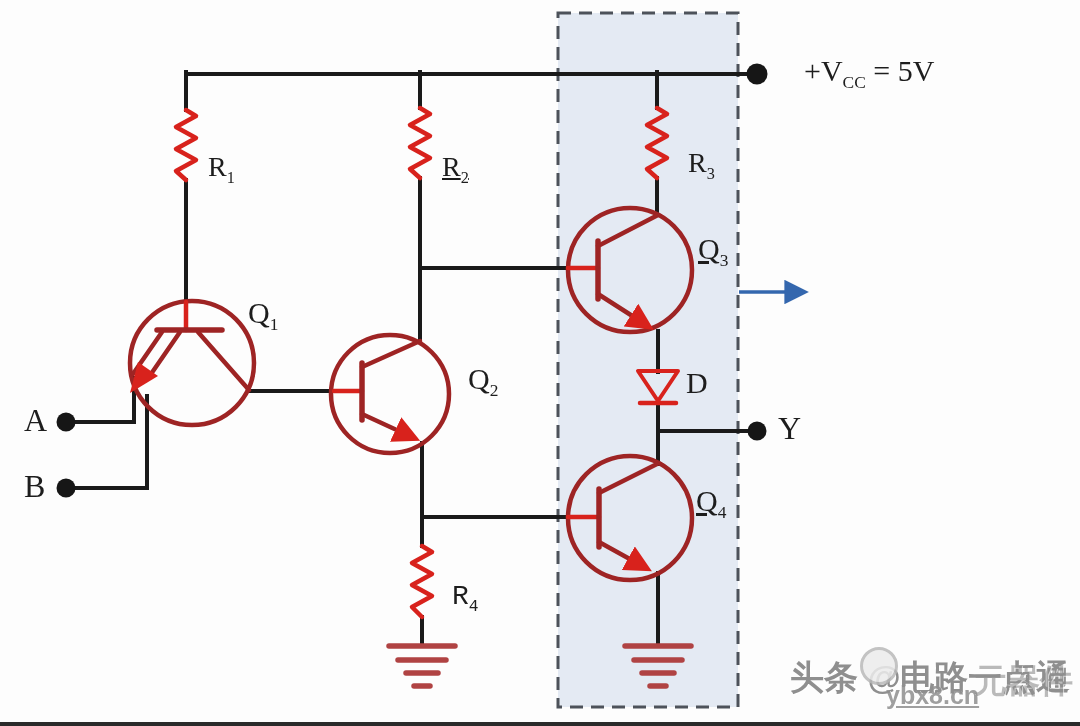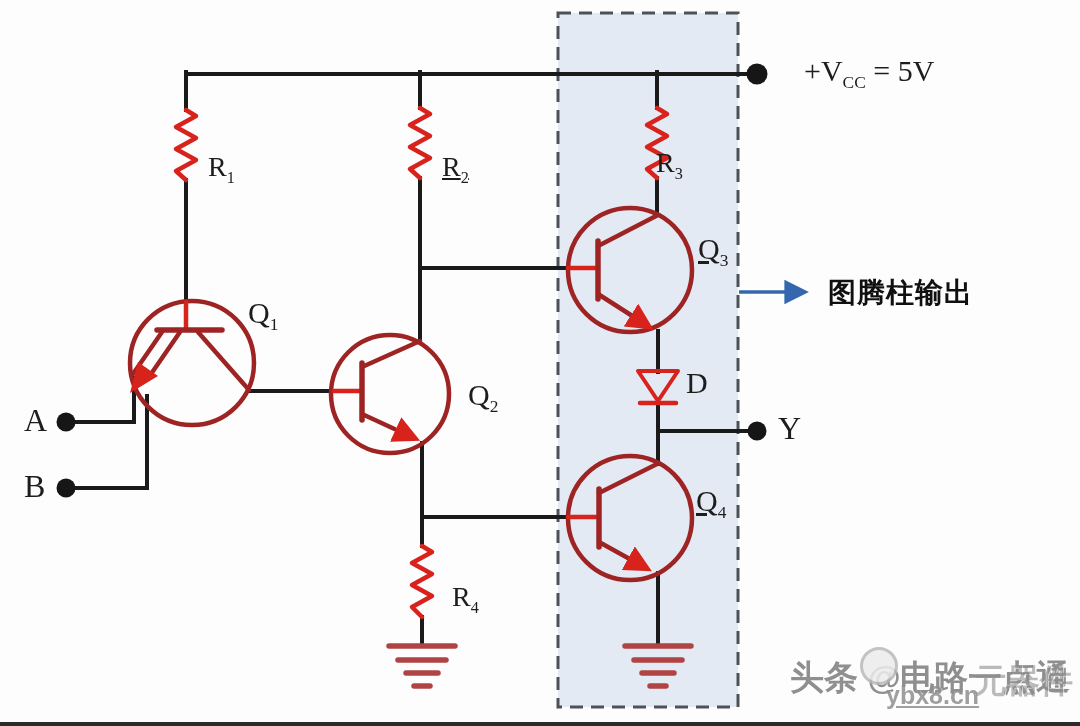--- a/index.html
+++ b/index.html
@@ -161,47 +161,46 @@
   <div class="lbl f30" style="left:776px;top:56px;margin-left:28px;">
     <span>+V</span><sub>CC</sub><span> = 5V</span>
   </div>
 
   <div class="lbl f28" style="left:208px;top:128px;">
     <span>R</span><sub>1</sub>
   </div>
   <div class="lbl f28" style="left:442px;top:128px;text-decoration:underline;">
     <span>R</span><sub>2</sub>
   </div>
-  <div class="lbl f28" style="left:656px;top:124px;">
+  <div class="lbl f28" style="left:688px;top:124px;">
     <span>R</span><sub>3</sub>
   </div>
-  <div class="lbl f28" style="left:452px;top:558px;">
+  <div class="lbl f28" style="left:452px;top:558px;font-family:Liberation Mono, monospace;">
     <span>R</span><sub>4</sub>
   </div>
 
   <div class="lbl f30" style="left:248px;top:298px;">
     <span>Q</span><sub>1</sub>
   </div>
-  <div class="lbl f30" style="left:468px;top:380px;">
+  <div class="lbl f30" style="left:468px;top:364px;">
     <span>Q</span><sub>2</sub>
   </div>
   <div class="lbl f30" style="left:698px;top:234px;text-decoration:underline;">
     <span>Q</span><sub>3</sub>
   </div>
   <div class="lbl f30" style="left:696px;top:486px;text-decoration:underline;">
     <span>Q</span><sub>4</sub>
   </div>
 
   <div class="lbl f30" style="left:686px;top:368px;">D</div>
 
   <div class="lbl f32" style="left:24px;top:404px;">A</div>
   <div class="lbl f32" style="left:24px;top:470px;">B</div>
   <div class="lbl f32" style="left:778px;top:412px;">Y</div>
 
-  <div class="annot">图腾柱输出</div>
 
   <div class="watermark">
     <span class="wm wm-site">头条 @</span>
     <div class="wm-logo"></div>
     <span class="wm wm-account">电路一点通</span>
     <span class="wm wm-url">ybx8.cn</span>
     <span class="wm wm-overlay">元器件</span>
   </div>
 
   <div class="bottom-strip"></div>

